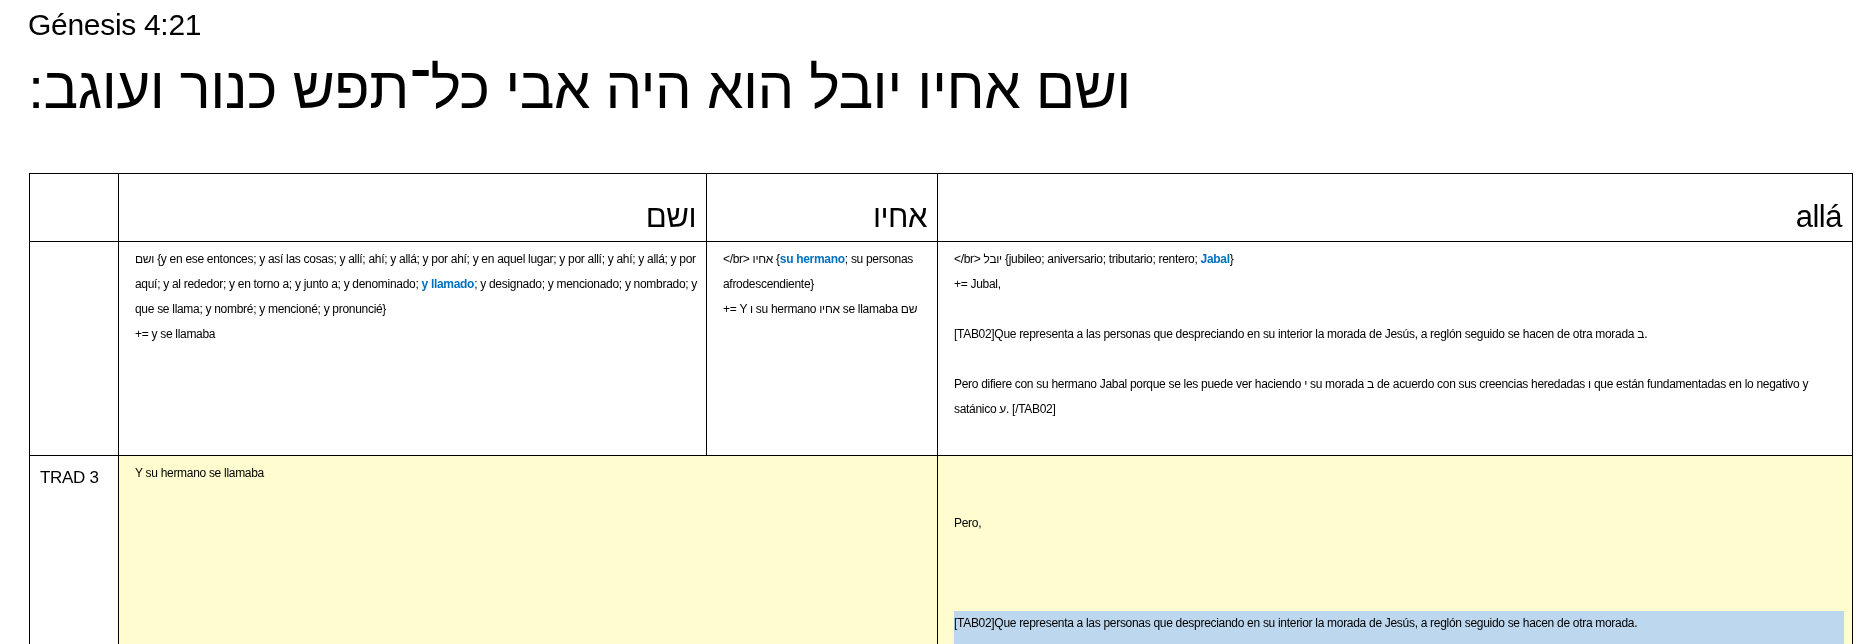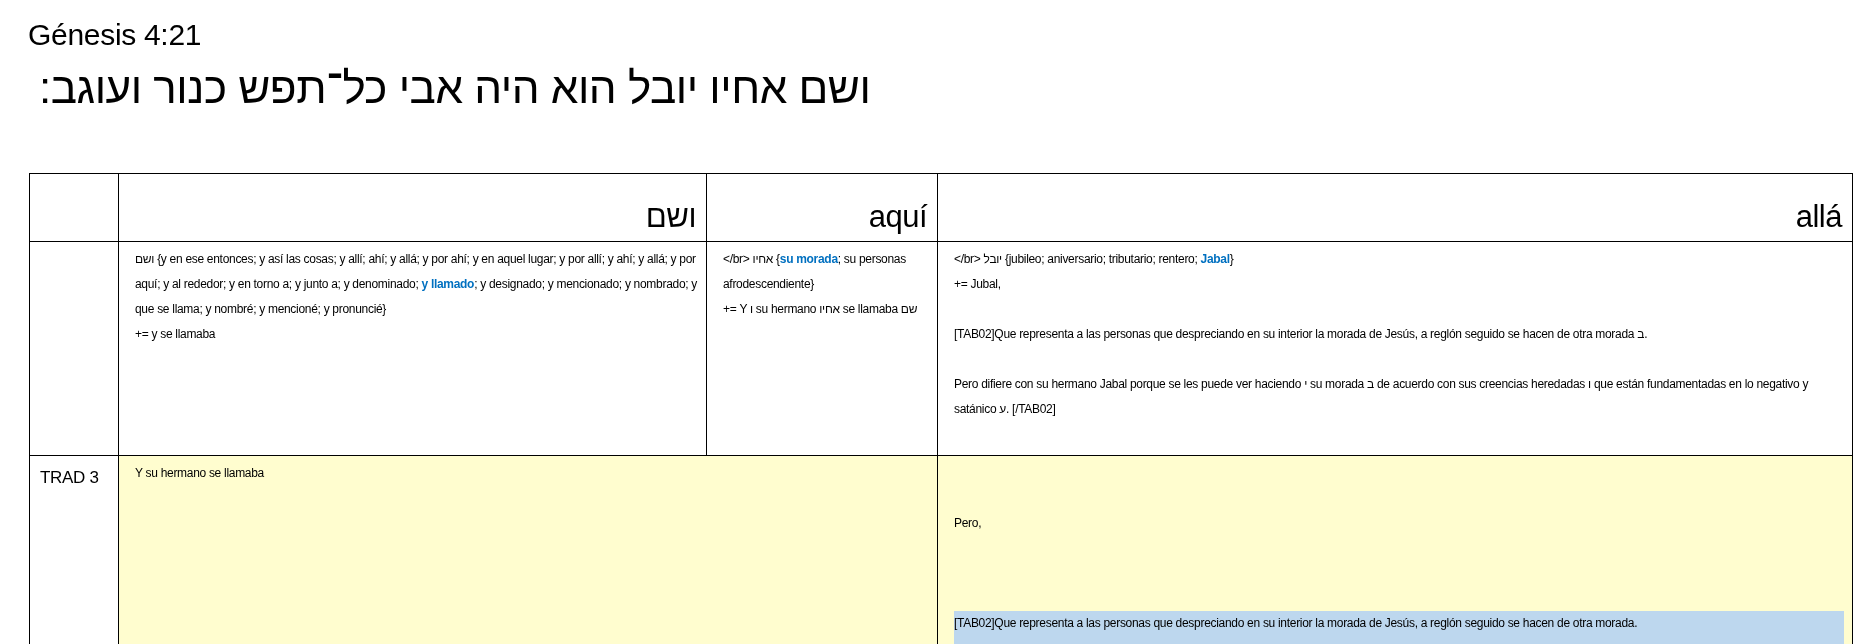--- a/index.html
+++ b/index.html
@@ -2,26 +2,26 @@
 <html lang="es"><head>
 <meta charset="utf-8">
 <style>
   html,body { margin:0; padding:0; background:#ffffff; }
   .page {
     position:relative; width:1865px; height:644px; background:#fff;
     font-family:"Liberation Sans","DejaVu Sans",sans-serif; color:#000;
     overflow:hidden;
   }
   .title {
-    position:absolute; left:28px; top:18px;
+    position:absolute; left:28px; top:8px;
     font-size:30px; letter-spacing:-0.3px;text-align:center;
   }
   .verse {
-    position:absolute; left:28px; top:60px;
-    font-size:44px; line-height:1.25; letter-spacing:-0.5px;margin-left:11px;
+    position:absolute; left:28px; top:52px;
+    font-size:58px; line-height:1.25; letter-spacing:-0.5px;
   }
   table.interlinear {
     position:absolute; left:29px; top:173px;
     width:1823px; height:460px;
     border-collapse:collapse; table-layout:fixed;
     background:#fff;
   }
   .interlinear th, .interlinear td { border:1.5px solid #000; overflow:hidden; }
   .interlinear th {
     vertical-align:bottom; text-align:right;
@@ -61,29 +61,29 @@
       <col style="width:89px">
       <col style="width:588px">
       <col style="width:231px">
       <col style="width:915px">
     </colgroup>
 
     <tbody>
         <tr class="header-row">
       <th></th>
       <th dir="rtl">ושם</th>
-      <th dir="rtl">aquí</th>
+      <th dir="rtl">אחיו</th>
       <th dir="rtl">allá</th>
     </tr>
 
     <tr class="dict-row">
       <td class="row-label"></td>
       <td><span>ושם {y en ese entonces; y así las cosas; y allí; ahí; y allá; y por ahí; y en aquel lugar; y por allí; y ahí; y allá; y por aquí; y al rededor; y en torno a; y junto a; y denominado; </span><span class="blue-bold">y llamado</span><span>; y designado; y mencionado; y nombrado; y que se llama; y nombré; y mencioné; y pronuncié}
 += y se llamaba</span></td>
-      <td><span>&lt;/br&gt; אחיו {</span><span class="blue-bold">su morada</span><span>; su personas afrodescendiente}
+      <td><span>&lt;/br&gt; אחיו {</span><span class="blue-bold">su hermano</span><span>; su personas afrodescendiente}
 += Y ו su hermano אחיו se llamaba שם</span></td>
       <td><span>&lt;/br&gt; יובל {jubileo; aniversario; tributario; rentero; </span><span class="blue-bold">Jabal</span><span>}
 += Jubal,
 
 [TAB02]Que representa a las personas que despreciando en su interior la morada de Jesús, a reglón seguido se hacen de otra morada ב.
 
 Pero difiere con su hermano Jabal porque se les puede ver haciendo י su morada ב de acuerdo con sus creencias heredadas ו que están fundamentadas en lo negativo y satánico ע. [/TAB02]</span></td>
     </tr>
 
     <tr class="trad-row">

